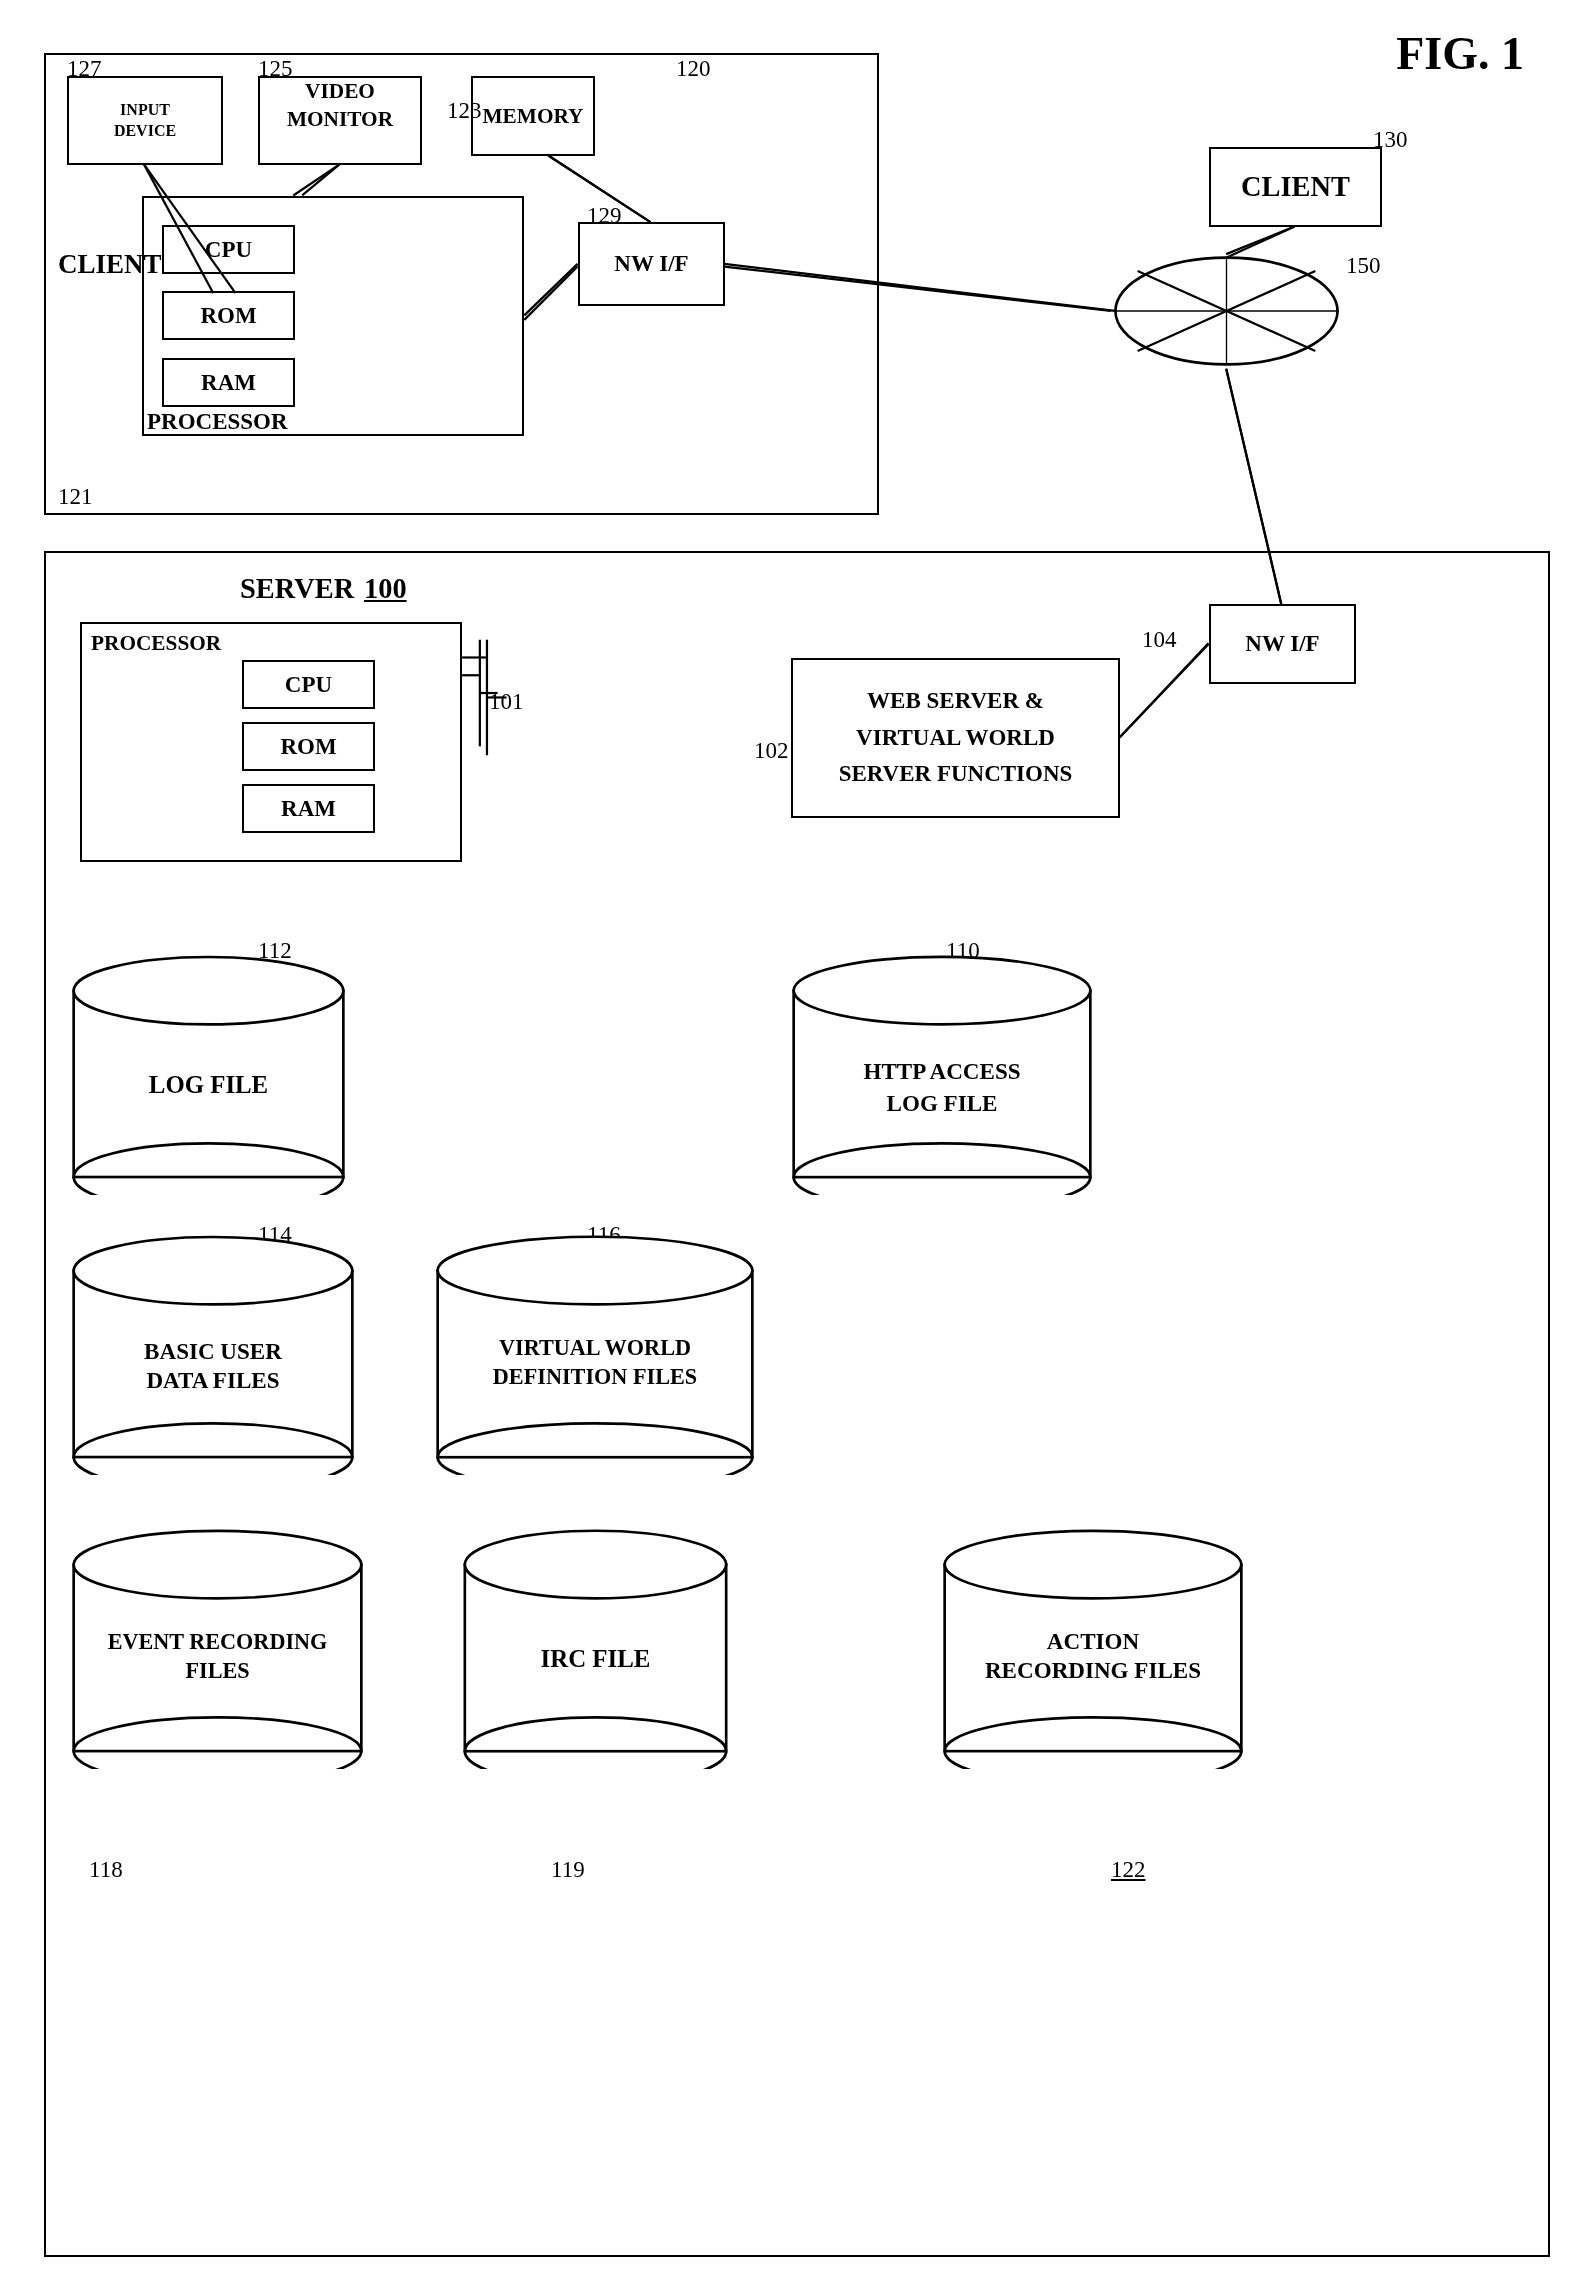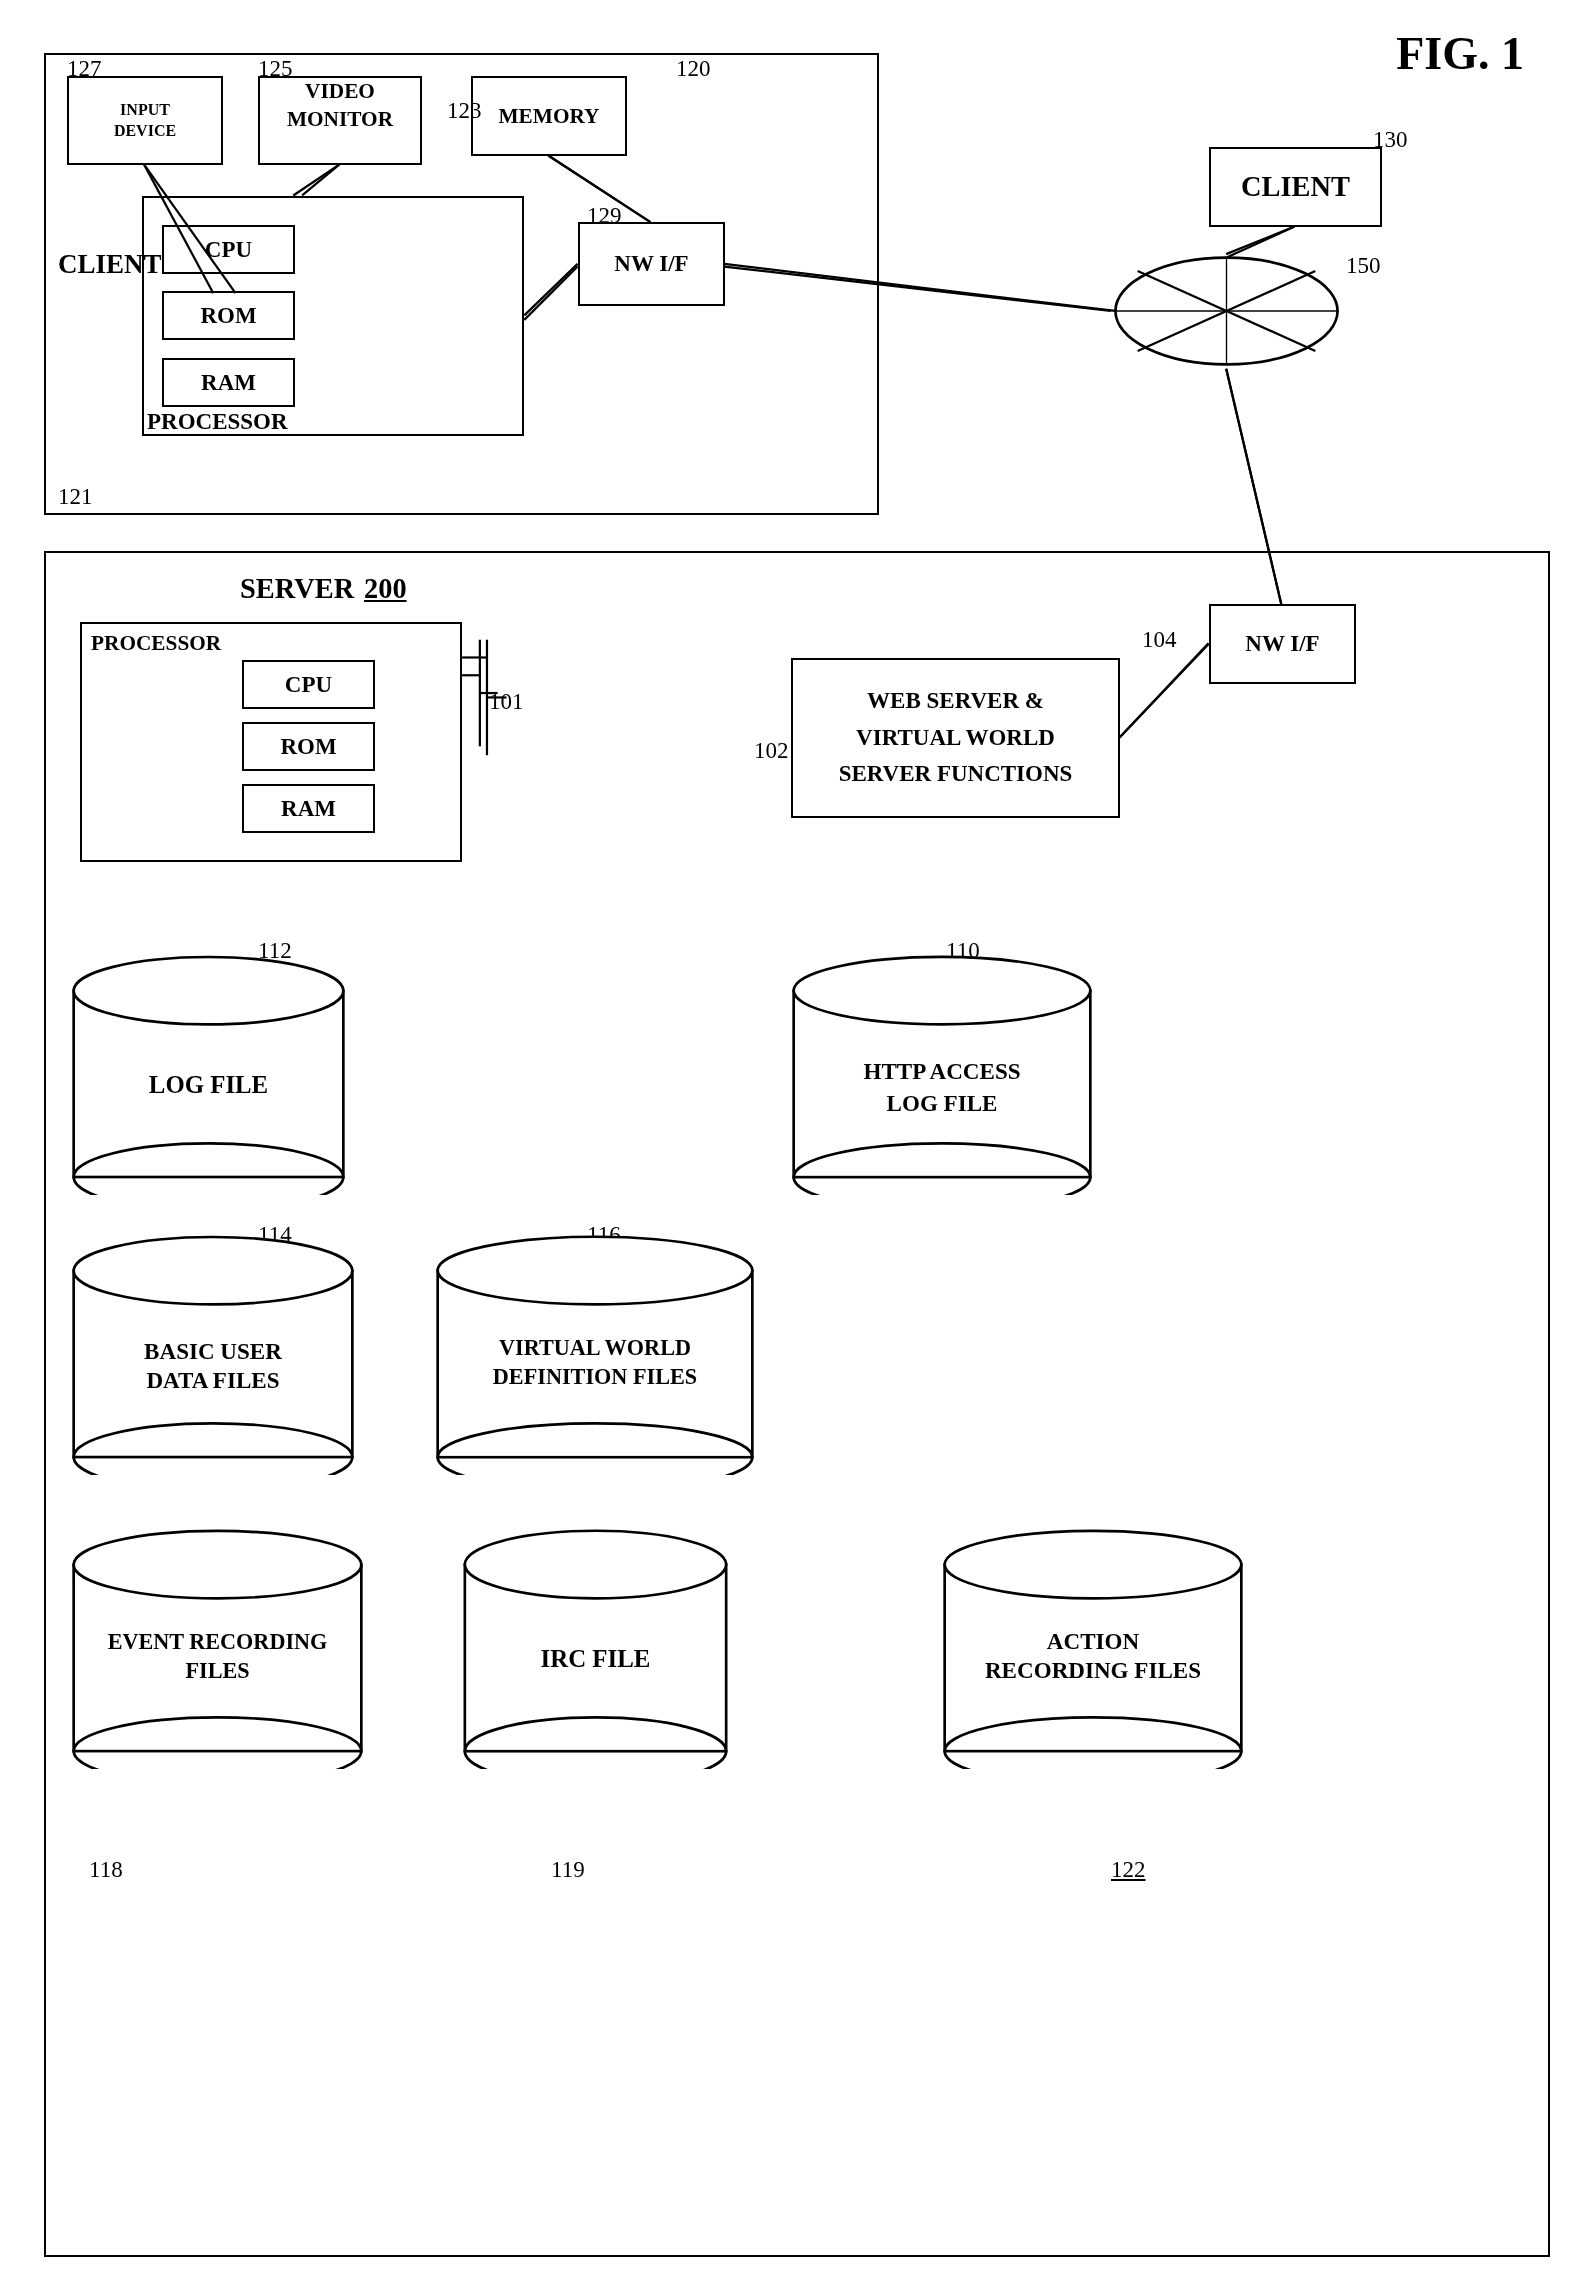--- a/index.html
+++ b/index.html
@@ -70,21 +70,21 @@
       font-size: 21.3px;
       font-weight: bold;
       line-height: 1.3;
     }
 
     
     .memory-box {
       position: absolute;
       top: 76px;
       left: 471px;
-      width: 156px;
+      width: 124px;
       height: 80px;
       border: 2.7px solid #000;
       display: flex;
       align-items: center;
       justify-content: center;
       text-align: center;
       font-size: 21.3px;
       font-weight: bold;
     }
 
@@ -391,21 +391,21 @@
 
   <line x1="30" y1="20" x2="230" y2="110" stroke="#000" stroke-width="2.5"></line>
   <line x1="230" y1="20" x2="30" y2="110" stroke="#000" stroke-width="2.5"></line>
   <line x1="5" y1="65" x2="255" y2="65" stroke="#000" stroke-width="1.5"></line>
   <line x1="130" y1="5" x2="130" y2="125" stroke="#000" stroke-width="1.5"></line>
 </svg>
 
 <div class="server-outer-box"></div>
 
 <span class="ref-label" style="top:573px; left:240px; font-size:28.4px; font-weight:bold;">SERVER</span>
-<span class="ref-label underline" style="top:573px; left:364px; font-size:28.4px; font-weight:bold;">200</span>
+<span class="ref-label underline" style="top:573px; left:364px; font-size:28.4px; font-weight:bold;">100</span>
 
 <span class="ref-label" style="top:627px; left:1142px;">104</span>
 
 <div class="nwif-server-box">
   <span>NW I/F</span>
 </div>
 
 <div class="server-processor-box">
   <span style="position:absolute; top:7.1px; left:9px; font-size:21.3px; font-weight:bold;">PROCESSOR</span>
   <div class="server-cpu-box">

